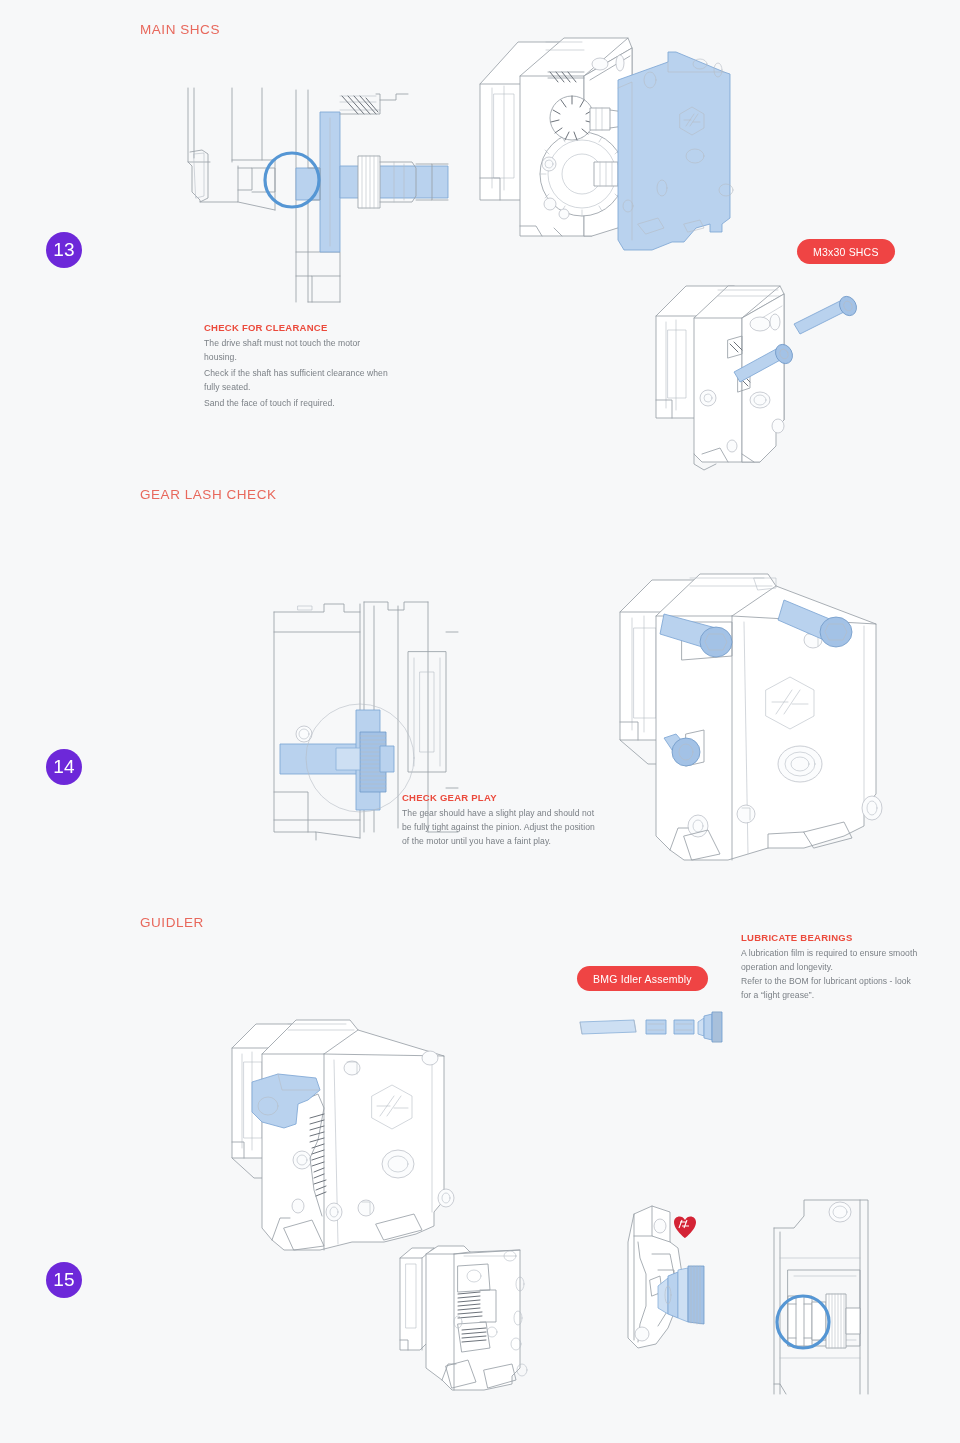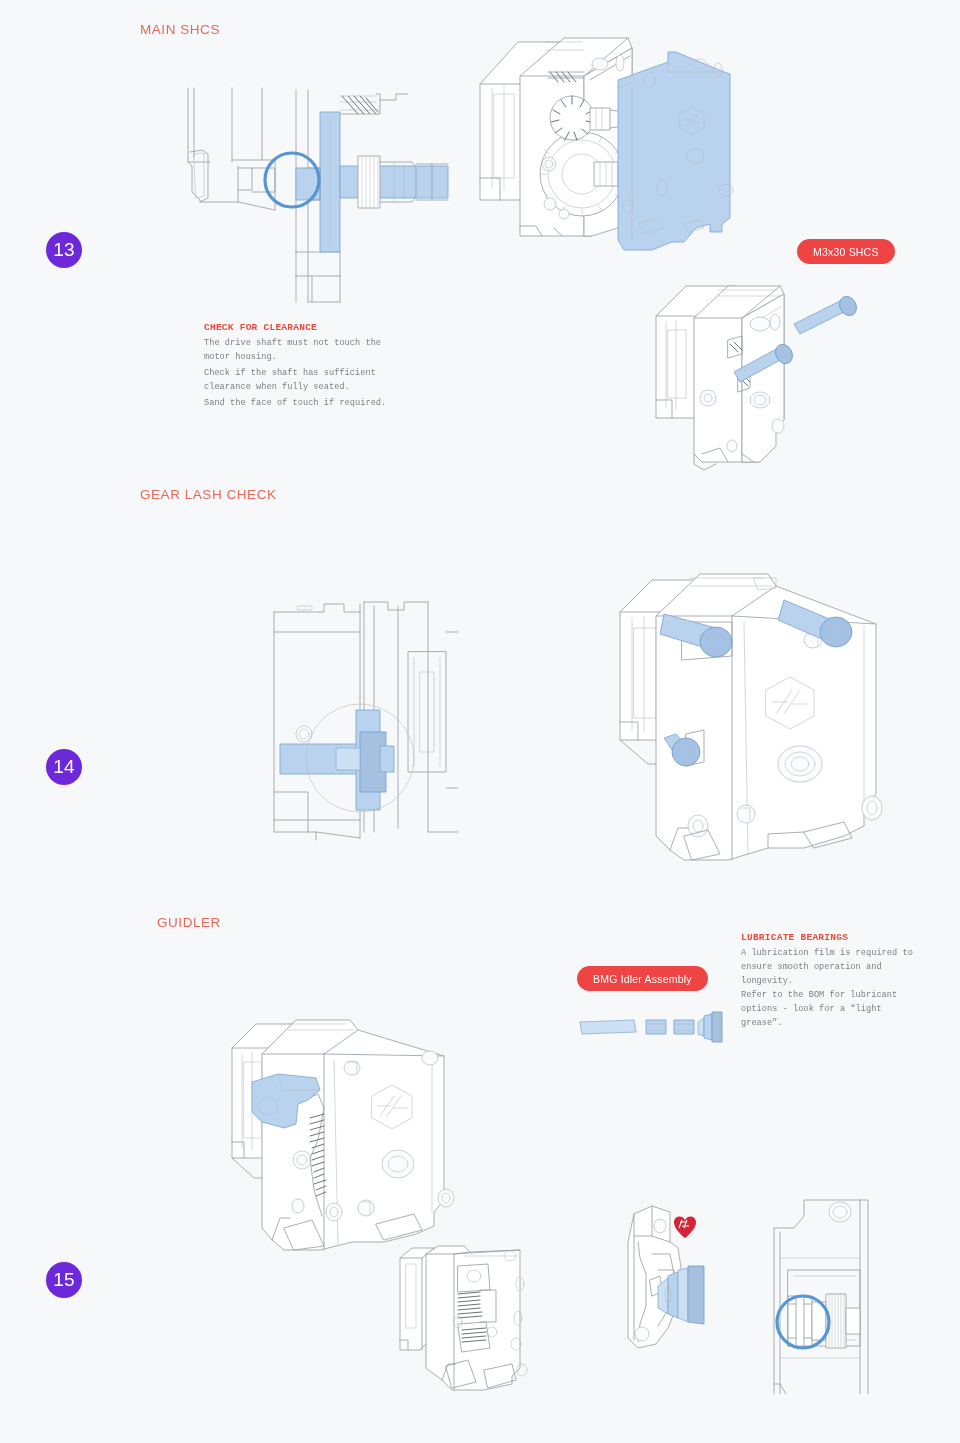--- a/index.html
+++ b/index.html
@@ -29,21 +29,21 @@
   .section-heading {
     position: absolute;
     color: #e8685c;
     font-size: 13.5px;
     letter-spacing: .55px;
     font-weight: 400;
     white-space: nowrap;
   }
 
   
-  .note { position: absolute; font-family: Liberation Mono, monospace; }
+  .note { position: absolute; }
   .note-title {
     color: #eb4a3c;
     font-size: 9.5px;
     font-weight: 700;
     letter-spacing: .25px;
     margin-bottom: 4px;
   }
   .note-p {
     color: #7b8086;
     font-size: 8.6px;
@@ -361,24 +361,28 @@
       <ellipse class="blu-d" cx="78" cy="188" rx="14" ry="14"></ellipse>
       <ellipse class="ln-t" cx="78" cy="188" rx="7" ry="8"></ellipse>
 
       <path class="ln" d="M76 272 L100 266 L112 290 L84 296 Z"></path>
       <path class="ln" d="M196 268 L236 258 L244 274 L206 284 Z"></path>
       <path class="ln" d="M62 286 L70 264 L80 264"></path>
       <path class="ln" d="M160 284 L160 270 L196 268"></path>
     </svg>
   </div>
 
+  <div class="note note-tight" style="left:402px; top:792px; width:200px;">
+    <div class="note-title">CHECK GEAR PLAY</div>
+    <div class="note-p">The gear should have a slight play and should not be fully tight against the pinion. Adjust the position of the motor until you have a faint play.</div>
+  </div>
 
   <div class="step-badge" style="left:46px; top:1262px;">15</div>
 
-  <div class="section-heading" style="left:157px; top:915px;">GUIDLER</div>
+  <div class="section-heading" style="left:140px; top:915px;">GUIDLER</div>
 
   <div class="note note-tight" style="left:741px; top:932px; width:180px;">
     <div class="note-title">LUBRICATE BEARINGS</div>
     <div class="note-p">A lubrication film is required to ensure smooth operation and longevity.</div>
     <div class="note-p">Refer to the BOM for lubricant options - look for a “light grease”.</div>
   </div>
 
   <div class="pill" style="left:577px; top:966px;">BMG Idler Assembly</div>
 
   <div class="fig" style="left:578px; top:1008px;">

